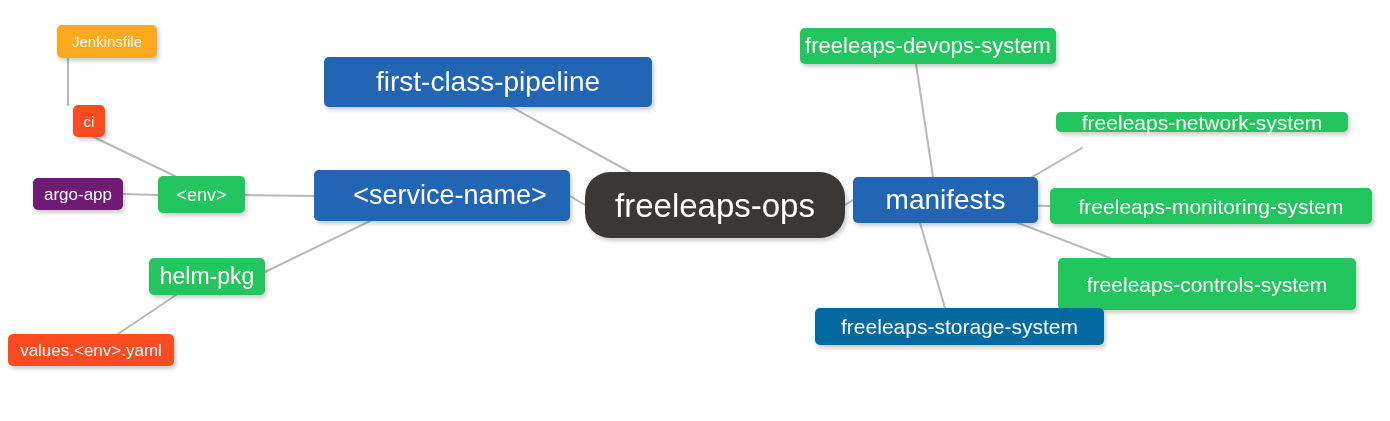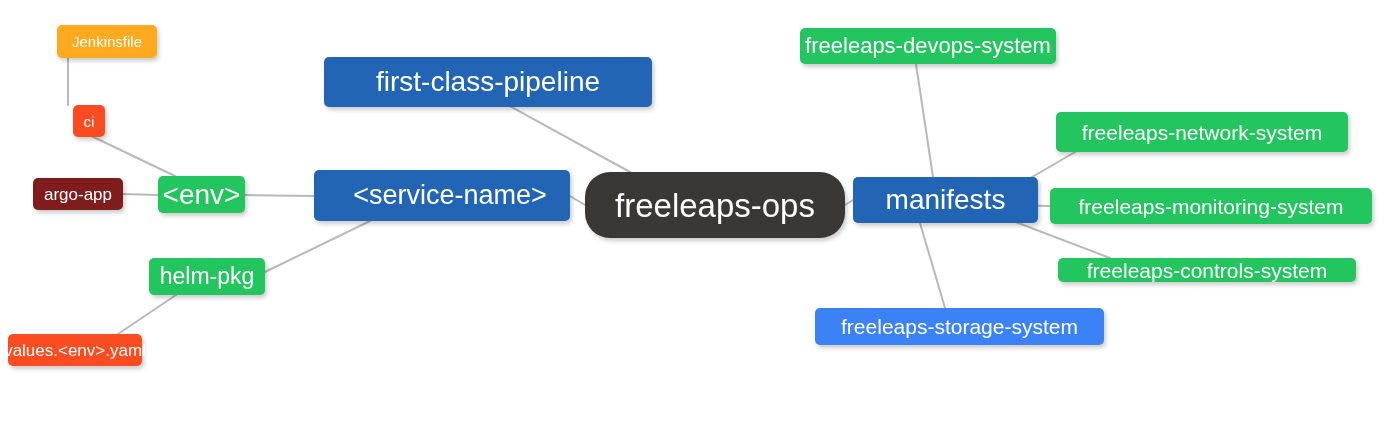--- a/index.html
+++ b/index.html
@@ -76,47 +76,47 @@
       </div>
       <div class="mm-node" style="left: 314px; top: 170px; width: 256px; height: 51px; background: rgb(34, 101, 181); font-size: 27px; padding-left: 16px;">
         <span class="mm-label">&lt;service-name&gt;</span>
       </div>
       <div class="mm-node" style="left: 853px; top: 177px; width: 185px; height: 46px; background: rgb(34, 101, 181); font-size: 28px;">
         <span class="mm-label">manifests</span>
       </div>
       <div class="mm-node" style="left: 324px; top: 37px; width: 328px; height: 50px; background: rgb(34, 101, 181); font-size: 28px; margin-top: 20px;">
         <span class="mm-label">first-class-pipeline</span>
       </div>
-      <div class="mm-node" style="left: 158px; top: 176px; width: 87px; height: 37px; background: rgb(34, 197, 94); font-size: 28px;">
+      <div class="mm-node" style="left: 158px; top: 176px; width: 87px; height: 37px; background: rgb(34, 197, 94); font-size: 18px;">
         <span class="mm-label">&lt;env&gt;</span>
       </div>
       <div class="mm-node" style="left: 149px; top: 258px; width: 116px; height: 37px; background: rgb(34, 197, 94); font-size: 23px;">
         <span class="mm-label">helm-pkg</span>
       </div>
       <div class="mm-node" style="left: 18px; top: 25px; width: 100px; height: 33px; background: rgb(255, 169, 30); font-size: 15px; margin-left: 39px;">
         <span class="mm-label">Jenkinsfile</span>
       </div>
       <div class="mm-node" style="left: 53px; top: 105px; width: 32px; height: 32px; background: rgb(250, 76, 32); font-size: 15px; margin-left: 20px;">
         <span class="mm-label">ci</span>
       </div>
-      <div class="mm-node" style="left: 33px; top: 178px; width: 90px; height: 32px; background: #7f1d1d; font-size: 17px;">
+      <div class="mm-node" style="left: 33px; top: 178px; width: 90px; height: 32px; background: #701a75; font-size: 17px;">
         <span class="mm-label">argo-app</span>
       </div>
-      <div class="mm-node" style="left: 8px; top: 334px; width: 134px; height: 32px; background: rgb(250, 76, 32); font-size: 17px;">
+      <div class="mm-node" style="left: 8px; top: 334px; width: 166px; height: 32px; background: rgb(250, 76, 32); font-size: 17px;">
         <span class="mm-label">values.&lt;env&gt;.yaml</span>
       </div>
       <div class="mm-node" style="left: 800px; top: 28px; width: 256px; height: 36px; background: rgb(34, 197, 94); font-size: 22px;">
         <span class="mm-label">freeleaps-devops-system</span>
       </div>
-      <div class="mm-node" style="left: 1056px; top: 112px; width: 292px; height: 40px; background: rgb(34, 197, 94); font-size: 21px;">
+      <div class="mm-node" style="left: 1056px; top: 112px; width: 292px; height: 20px; background: rgb(34, 197, 94); font-size: 21px;">
         <span class="mm-label">freeleaps-network-system</span>
       </div>
       <div class="mm-node" style="left: 1050px; top: 188px; width: 322px; height: 36px; background: rgb(34, 197, 94); font-size: 21px;">
         <span class="mm-label">freeleaps-monitoring-system</span>
       </div>
-      <div class="mm-node" style="left: 1058px; top: 258px; width: 298px; height: 24px; background: rgb(34, 197, 94); font-size: 21px;">
+      <div class="mm-node" style="left: 1058px; top: 258px; width: 298px; height: 52px; background: rgb(34, 197, 94); font-size: 21px;">
         <span class="mm-label">freeleaps-controls-system</span>
       </div>
-      <div class="mm-node" style="left: 815px; top: 308px; width: 289px; height: 37px; background: #3b82f6; font-size: 21px;">
+      <div class="mm-node" style="left: 815px; top: 308px; width: 289px; height: 37px; background: #0369a1; font-size: 21px;">
         <span class="mm-label">freeleaps-storage-system</span>
       </div>
     </div>
 </div>
 
 </body></html>

